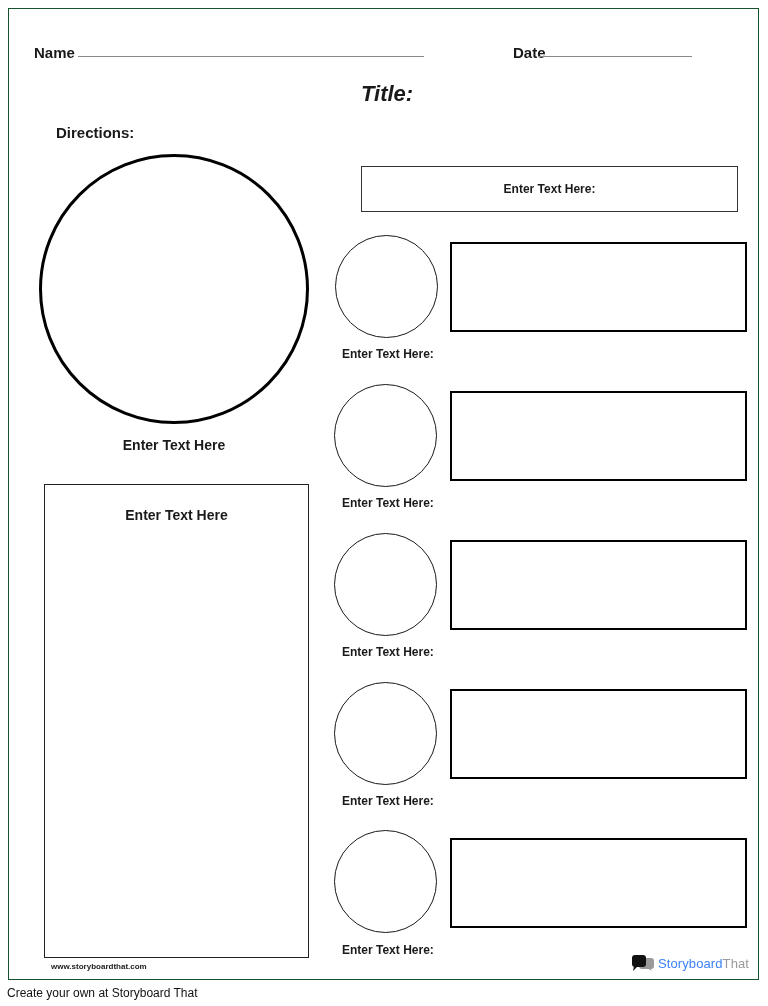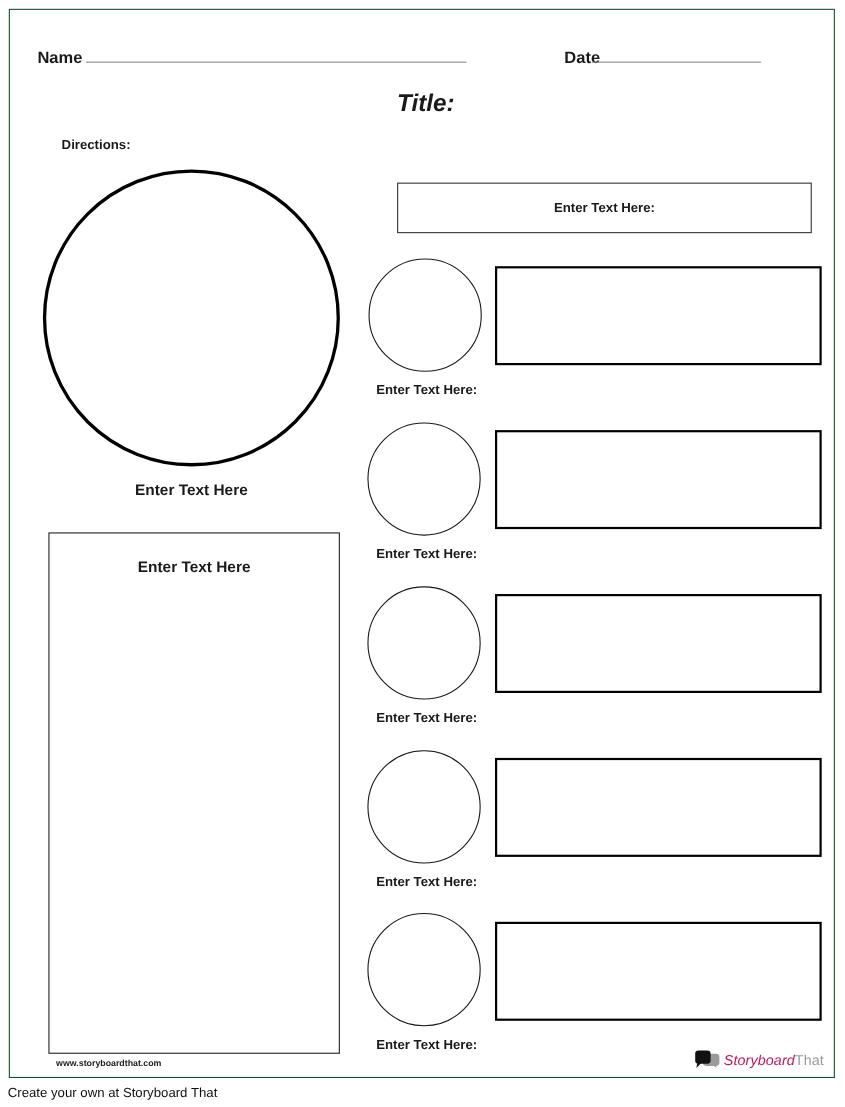--- a/index.html
+++ b/index.html
@@ -12,21 +12,21 @@
   }
   .abs { position: absolute; }
 
   .lbl-bold { font-weight: bold; color: #1a1a1a; white-space: nowrap; }
   .name-label { left: 25px; top: 35px; font-size: 15px; }
   .name-line { left: 69px; top: 47px; width: 346px; height: 1px; background: #8a8a8a; }
   .date-label { left: 492px; top: 35px; font-size: 15px; margin-left: 12px; }
   .date-line { left: 529px; top: 47px; width: 154px; height: 1px; background: #8a8a8a; }
 
   .title-label { left: 352px; top: 72px; font-size: 22px; font-style: italic; }
-  .directions-label { left: 23px; top: 115px; font-size: 12px; padding-left: 24px; }
+  .directions-label { left: 23px; top: 115px; font-size: 15px; padding-left: 24px; }
 
   .big-circle {
     left: 30px; top: 145px; width: 270px; height: 270px; border-radius: 50%;
     border: 3px solid #000;
   }
   .big-circle-caption { left: 30px; top: 428px; width: 270px; text-align: center; font-size: 14px; }
 
   .tall-box {
     left: 35px; top: 475px; width: 265px; height: 474px;
     border: 1.5px solid #222;
@@ -46,21 +46,21 @@
   .row-rect {
     width: 297px; height: 90px; border: 2.5px solid #000;
   }
   .row-label { font-size: 12px; }
 
   .footer-url { left: 10px; top: 953px; font-size: 8px; font-weight: bold; color: #222; padding-left: 32px; }
 
   .logo { left: 622px; top: 945px; height: 18px; display: flex; align-items: center; gap: 3px; }
   .logo-icon { width: 24px; height: 18px; position: relative; }
   .logo-text { font-size: 13px; letter-spacing: 0.1px; }
-  .logo-text .a { color: #be185d; font-style: italic; }
+  .logo-text .a { color: #3b82f6; }
   .logo-text .b { color: #9a9a9a; margin-top: 21px; }
 
   .credit { position: absolute; left: 7px; top: 986px; font-size: 12px; color: #111; }
 </style>
 </head>
 <body>
 
 <div class="page">
 
   <span class="abs lbl-bold name-label">Name</span>

